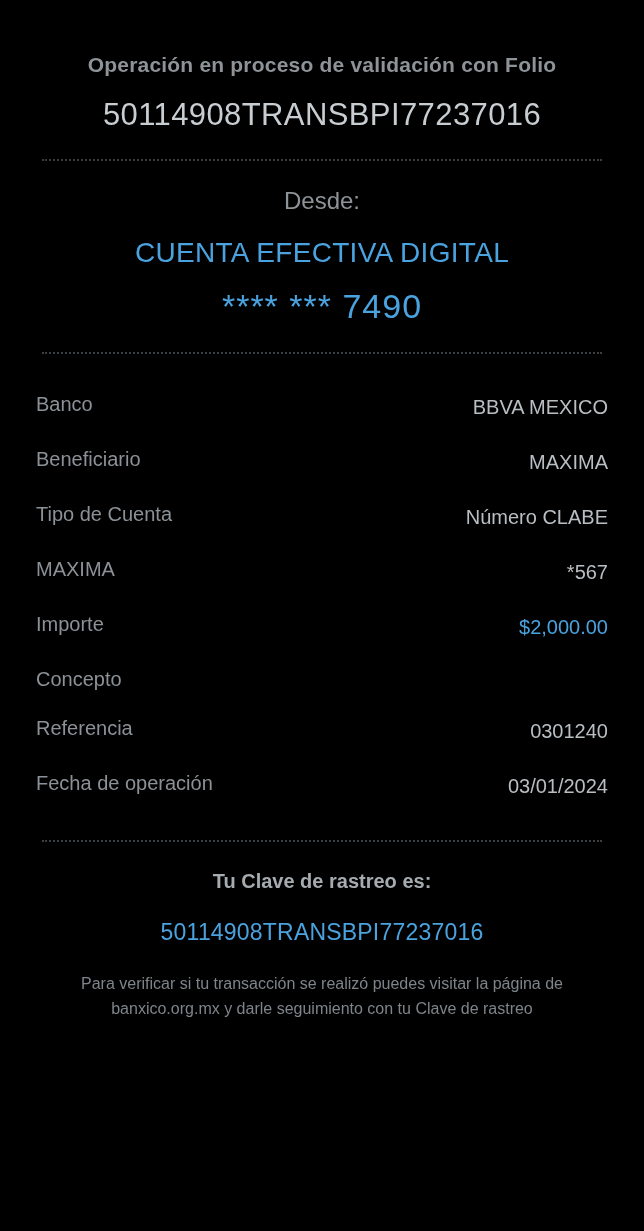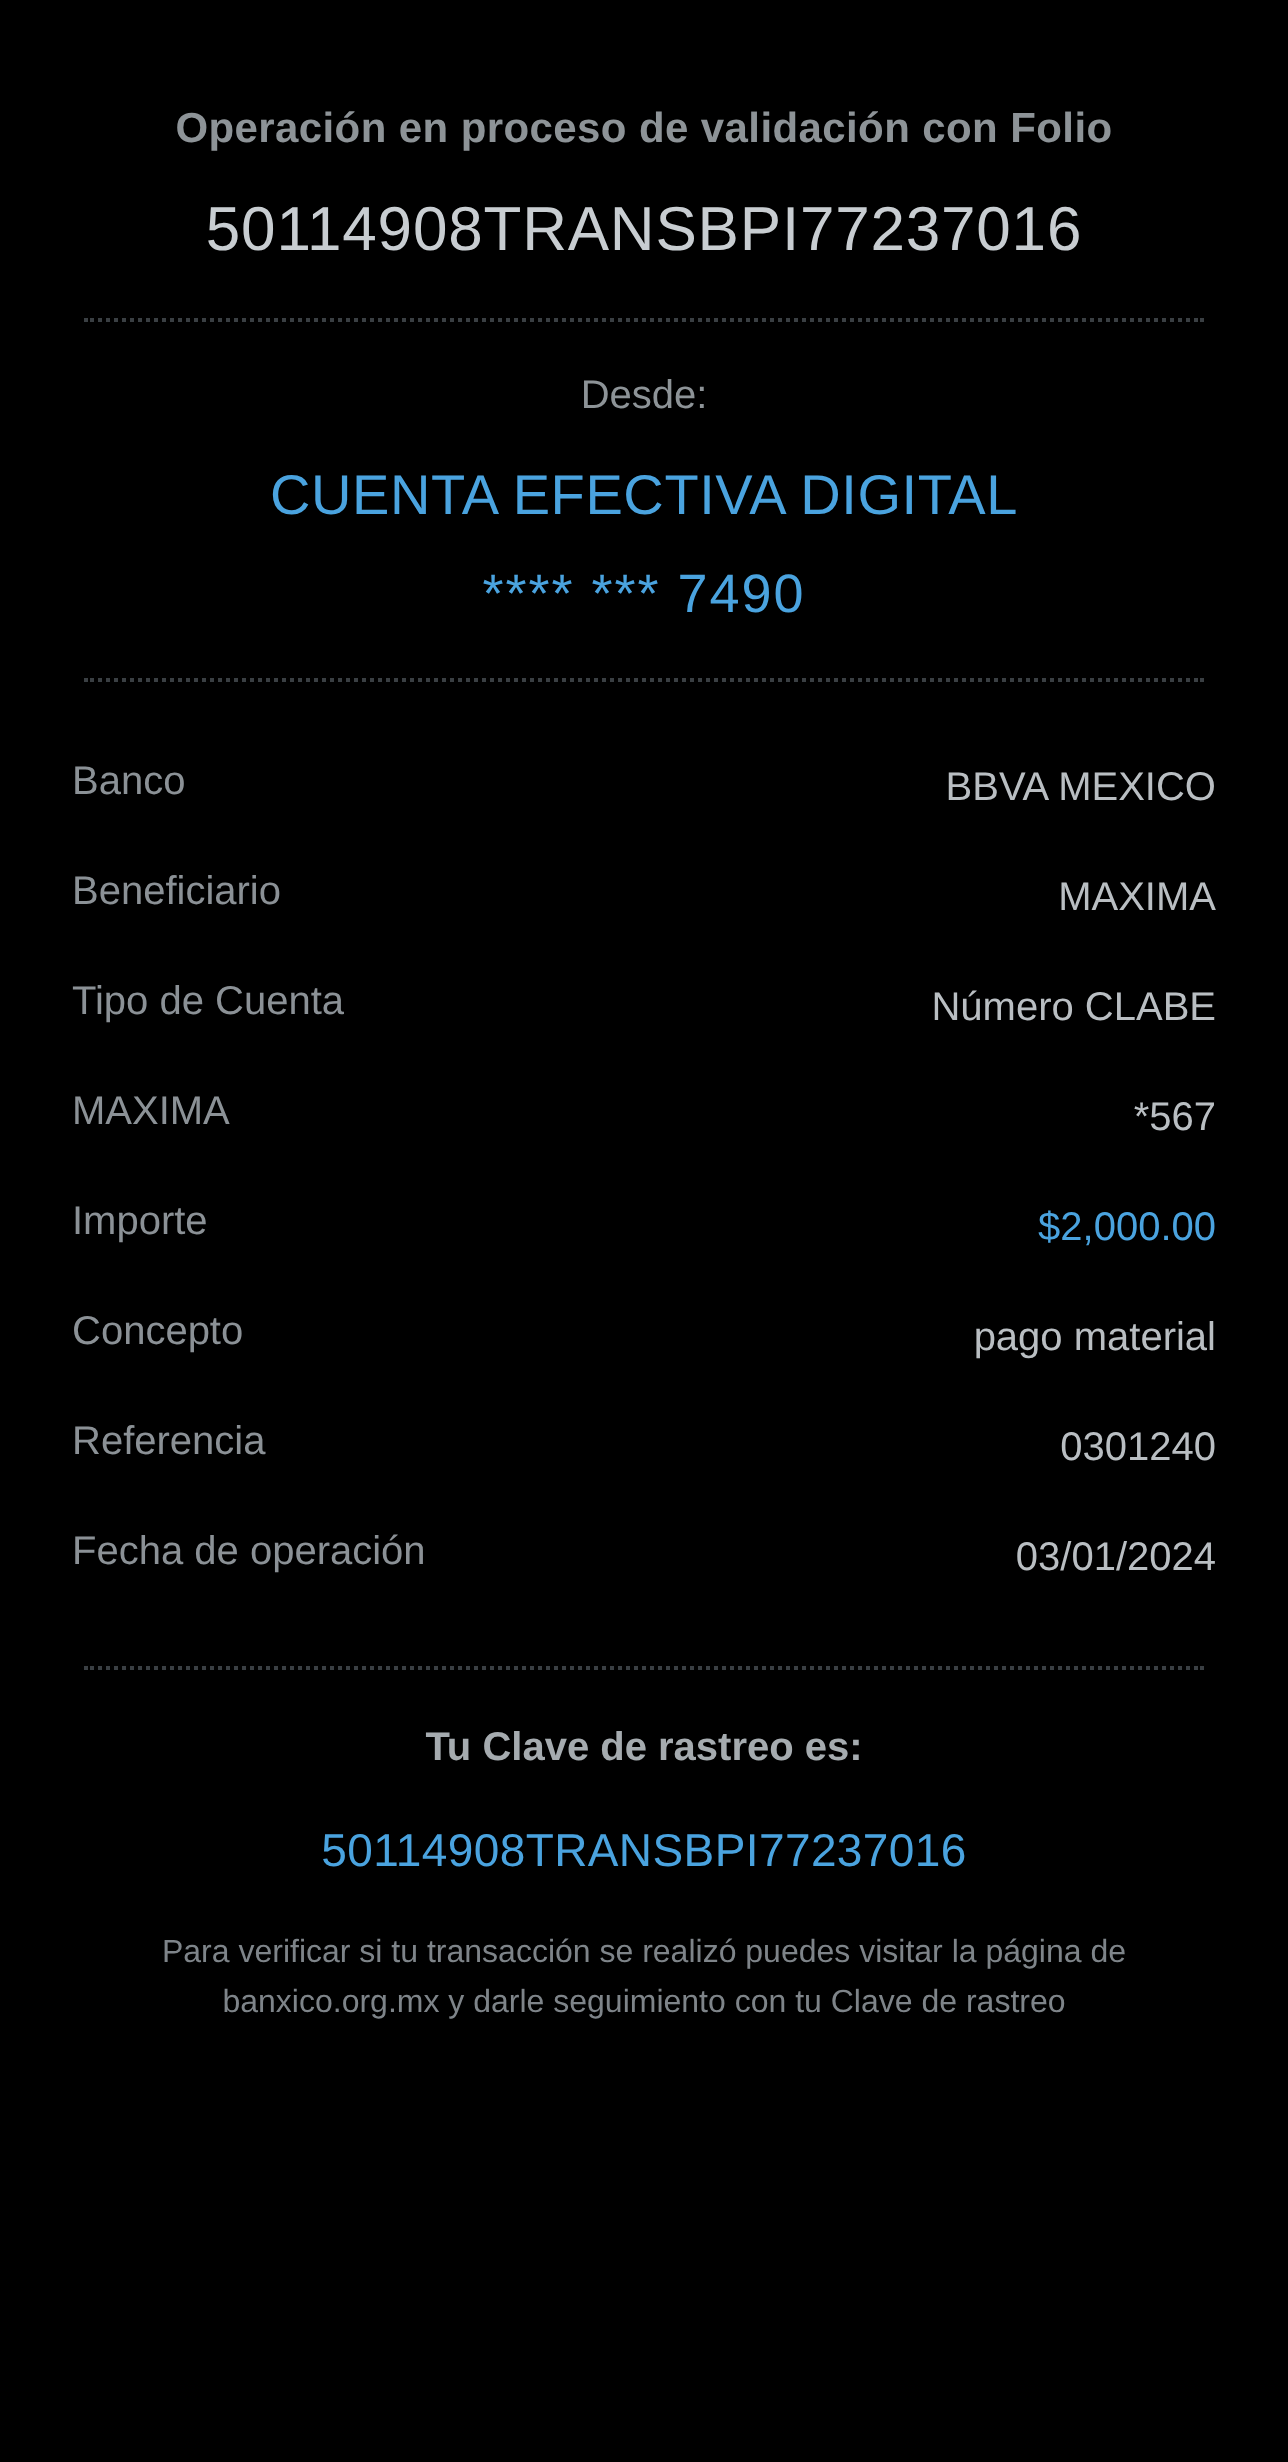--- a/index.html
+++ b/index.html
@@ -39,34 +39,34 @@
     letter-spacing: 0.4px;
   }
   .divider {
     border: none;
     border-top: 2px dotted #3a3f43;
     margin: 26px 6px 0 6px;
     height: 0;
   }
   .desde-label {
     text-align: center;
-    font-size: 20px;
+    font-size: 24px;
     color: #8d9397;
     margin-top: 26px;
   }
   .account-name {
     text-align: center;
     font-size: 28px;
     color: #4aa3df;
     margin-top: 22px;
     letter-spacing: 0.3px;
   }
   .account-mask {
     text-align: center;
-    font-size: 27px;
+    font-size: 34px;
     color: #4aa3df;
     margin-top: 18px;
     letter-spacing: 1px;
   }
   .rows {
     margin-top: 26px;
   }
   .row {
     display: flex;
     justify-content: space-between;
@@ -159,21 +159,20 @@
       <div class="value">*567</div>
     </div>
 
     <div class="row">
       <div class="label">Importe</div>
       <div class="value amount">$2,000.00</div>
     </div>
 
     <div class="row">
       <div class="label">Concepto</div>
-      <div class="value">pago material</div>
     </div>
 
     <div class="row">
       <div class="label">Referencia</div>
       <div class="value">0301240</div>
     </div>
 
 
     <div class="row">
       <div class="label">Fecha de operación</div>

